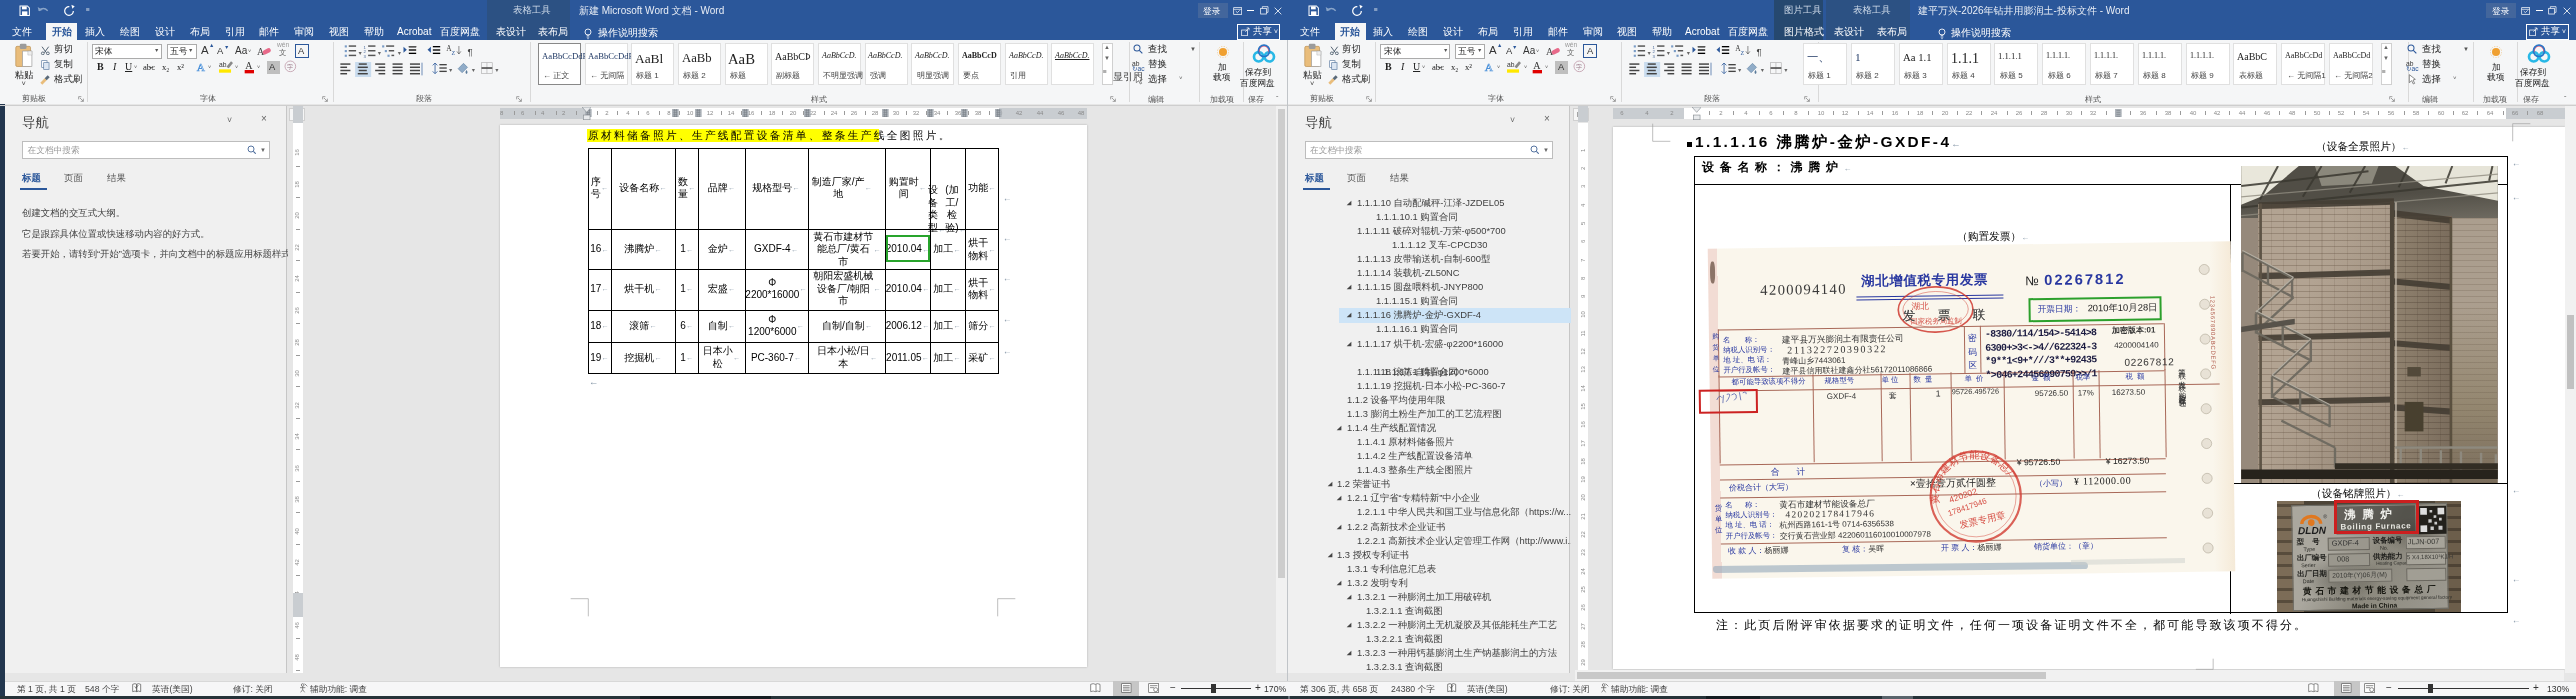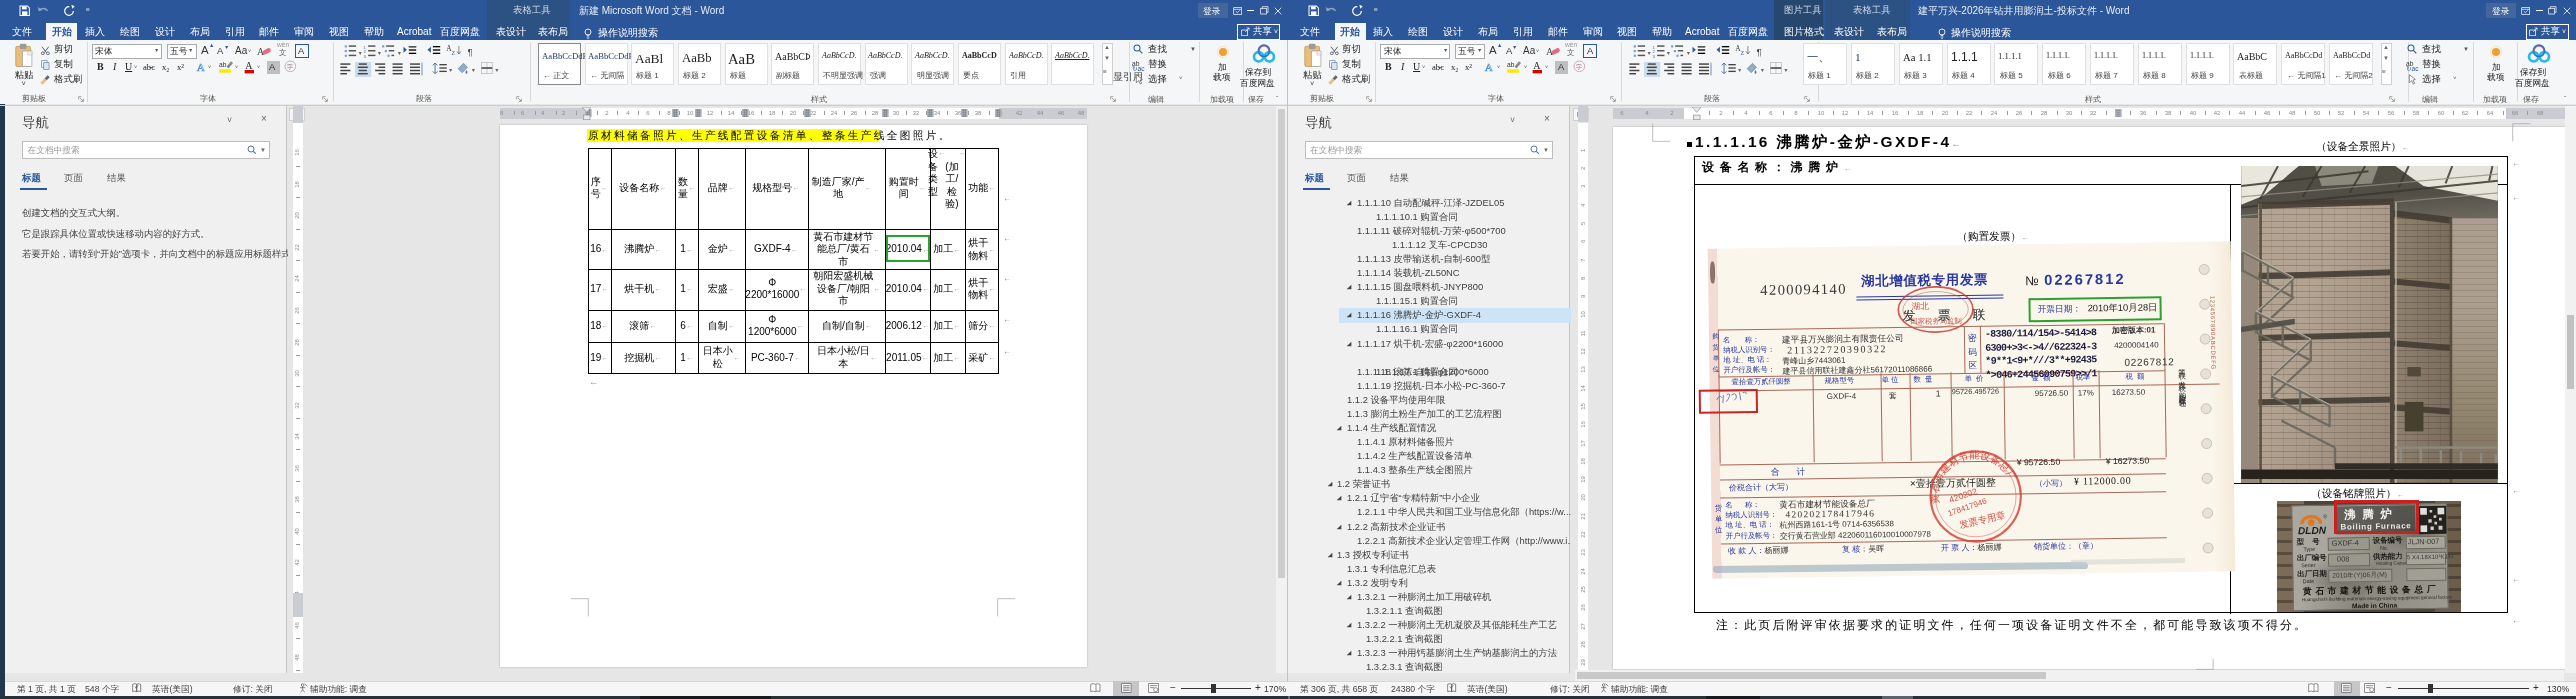--- a/index.html
+++ b/index.html
@@ -595,21 +595,21 @@
 <div class="abs" style="left:1803px;top:43px;width:44px;height:42px;background:#fff;border:0.7px solid #e0e0e0"></div>
 <div class="tx" style="left:1807px;top:51px;font-size:11.4px;color:#1f3864;font-family:'Liberation Serif'">一、</div>
 <div class="tx" style="left:1808px;top:71px;font-size:8px;color:#444;">标题 1</div>
 <div class="abs" style="left:1851px;top:43px;width:44px;height:42px;background:#fff;border:0.7px solid #e0e0e0"></div>
 <div class="tx" style="left:1855px;top:51px;font-size:11.4px;color:#1f3864;font-family:'Liberation Serif'">1</div>
 <div class="tx" style="left:1856px;top:71px;font-size:8px;color:#444;">标题 2</div>
 <div class="abs" style="left:1899px;top:43px;width:44px;height:42px;background:#fff;border:0.7px solid #e0e0e0"></div>
 <div class="tx" style="left:1903px;top:51px;font-size:10.7px;color:#222;font-family:'Liberation Serif'">Aa 1.1</div>
 <div class="tx" style="left:1904px;top:71px;font-size:8px;color:#444;">标题 3</div>
 <div class="abs" style="left:1947px;top:43px;width:44px;height:42px;background:#fff;border:0.7px solid #e0e0e0"></div>
-<div class="tx" style="left:1951px;top:51px;font-size:12px;color:#222;font-family:Liberation Sans, sans-serif">1.1.1</div>
+<div class="tx" style="left:1951px;top:51px;font-size:14px;color:#222;font-family:Liberation Serif, serif">1.1.1</div>
 <div class="tx" style="left:1952px;top:71px;font-size:8px;color:#444;">标题 4</div>
 <div class="abs" style="left:1994px;top:43px;width:44px;height:42px;background:#fff;border:0.7px solid #e0e0e0"></div>
 <div class="tx" style="left:1998px;top:51px;font-size:8.7px;color:#222;font-family:'Liberation Serif'">1.1.1.1</div>
 <div class="tx" style="left:2000px;top:71px;font-size:8px;color:#444;">标题 5</div>
 <div class="abs" style="left:2042px;top:43px;width:44px;height:42px;background:#fff;border:0.7px solid #e0e0e0"></div>
 <div class="tx" style="left:2046px;top:51px;font-size:8px;color:#222;font-family:'Liberation Serif'">1.1.1.1.</div>
 <div class="tx" style="left:2048px;top:71px;font-size:8px;color:#444;">标题 6</div>
 <div class="abs" style="left:2090px;top:43px;width:44px;height:42px;background:#fff;border:0.7px solid #e0e0e0"></div>
 <div class="tx" style="left:2094px;top:51px;font-size:8px;color:#222;font-family:'Liberation Serif'">1.1.1.1.</div>
 <div class="tx" style="left:2095px;top:71px;font-size:8px;color:#444;">标题 7</div>
@@ -918,21 +918,21 @@
 <div class="abs" style="left:930px;top:148px;width:1.1px;height:226px;background:#000"></div>
 <div class="abs" style="left:965px;top:148px;width:1.1px;height:226px;background:#000"></div>
 <div class="abs" style="left:998px;top:148px;width:1.1px;height:226px;background:#000"></div>
 <div class="abs" style="left:588px;top:148px;width:23px;height:80px;display:flex;align-items:center;justify-content:center;text-align:center;font-size:10px;line-height:1.25">序<br>号<span style="color:#8a9aaa;font-size:7.4px">←</span></div>
 <div class="abs" style="left:611px;top:148px;width:64px;height:80px;display:flex;align-items:center;justify-content:center;text-align:center;font-size:10px;line-height:1.25">设备名称<span style="color:#8a9aaa;font-size:7.4px">←</span></div>
 <div class="abs" style="left:675px;top:148px;width:23.5px;height:80px;display:flex;align-items:center;justify-content:center;text-align:center;font-size:10px;line-height:1.25">数<br>量<span style="color:#8a9aaa;font-size:7.4px">←</span></div>
 <div class="abs" style="left:698px;top:148px;width:47px;height:80px;display:flex;align-items:center;justify-content:center;text-align:center;font-size:10px;line-height:1.25">品牌<span style="color:#8a9aaa;font-size:7.4px">←</span></div>
 <div class="abs" style="left:745px;top:148px;width:62px;height:80px;display:flex;align-items:center;justify-content:center;text-align:center;font-size:10px;line-height:1.25">规格型号<span style="color:#8a9aaa;font-size:7.4px">←</span></div>
 <div class="abs" style="left:808px;top:148px;width:64px;height:80px;display:flex;align-items:center;justify-content:flex-end;text-align:center;font-size:10px;line-height:1.25">制造厂家/产<br>地<span style="color:#8a9aaa;font-size:7.4px">←</span></div>
 <div class="abs" style="left:885px;top:148px;width:45px;height:80px;display:flex;align-items:center;justify-content:center;text-align:center;font-size:10px;line-height:1.25">购置时<br>间<span style="color:#8a9aaa;font-size:7.4px">←</span></div>
-<div class="abs" style="left:930px;top:148px;width:34px;height:86px;display:flex;align-items:flex-start;justify-content:center;text-align:center;font-size:10px;line-height:1.25">设备<br>类型<span style="color:#8a9aaa;font-size:7.4px">←</span><br>(加<br>工/<br>检<br>验)<span style="color:#8a9aaa;font-size:7.4px">←</span></div>
+<div class="abs" style="left:930px;top:148px;width:34px;height:86px;display:flex;align-items:flex-end;justify-content:center;text-align:center;font-size:10px;line-height:1.25">设备<br>类型<span style="color:#8a9aaa;font-size:7.4px">←</span><br>(加<br>工/<br>检<br>验)<span style="color:#8a9aaa;font-size:7.4px">←</span></div>
 <div class="abs" style="left:965px;top:148px;width:34px;height:80px;display:flex;align-items:center;justify-content:center;text-align:center;font-size:10px;line-height:1.25">功能<span style="color:#8a9aaa;font-size:7.4px">←</span></div>
 <div class="abs" style="left:588px;top:229px;width:23px;height:41px;display:flex;align-items:center;justify-content:center;text-align:center;font-size:10px;line-height:1.25">16<span style="color:#8a9aaa;font-size:7.4px">←</span></div>
 <div class="abs" style="left:611px;top:229px;width:64px;height:41px;display:flex;align-items:center;justify-content:center;text-align:center;font-size:10px;line-height:1.25">沸腾炉<span style="color:#8a9aaa;font-size:7.4px">←</span></div>
 <div class="abs" style="left:675px;top:229px;width:23.5px;height:41px;display:flex;align-items:center;justify-content:center;text-align:center;font-size:10px;line-height:1.25">1<span style="color:#8a9aaa;font-size:7.4px">←</span></div>
 <div class="abs" style="left:698px;top:229px;width:47px;height:41px;display:flex;align-items:center;justify-content:center;text-align:center;font-size:10px;line-height:1.25">金炉<span style="color:#8a9aaa;font-size:7.4px">←</span></div>
 <div class="abs" style="left:745px;top:229px;width:62px;height:41px;display:flex;align-items:center;justify-content:center;text-align:center;font-size:10px;line-height:1.25">GXDF-4<span style="color:#8a9aaa;font-size:7.4px">←</span></div>
 <div class="abs" style="left:808px;top:229px;width:78px;height:41px;display:flex;align-items:center;justify-content:center;text-align:center;font-size:10px;line-height:1.25">黄石市建材节<br>能总厂/黄石<br>市<span style="color:#8a9aaa;font-size:7.4px">←</span></div>
 <div class="abs" style="left:885px;top:229px;width:45px;height:41px;display:flex;align-items:center;justify-content:center;text-align:center;font-size:10px;line-height:1.25">2010.04<span style="color:#8a9aaa;font-size:7.4px">←</span></div>
 <div class="abs" style="left:930px;top:229px;width:34px;height:41px;display:flex;align-items:center;justify-content:center;text-align:center;font-size:10px;line-height:1.25">加工<span style="color:#8a9aaa;font-size:7.4px">←</span></div>
 <div class="abs" style="left:965px;top:229px;width:34px;height:41px;display:flex;align-items:center;justify-content:center;text-align:center;font-size:10px;line-height:1.25">烘干<br>物料<span style="color:#8a9aaa;font-size:7.4px">←</span></div>
@@ -1166,21 +1166,21 @@
 <div class="abs" style="left:9.4px;top:127px;width:1px;height:88px;background:#a86858"></div>
 <div class="abs" style="left:455px;top:127px;width:1px;height:88px;background:#a86858"></div>
 <div class="abs" style="left:103px;top:127px;width:0.8px;height:88px;background:#a86858"></div>
 <div class="abs" style="left:171px;top:127px;width:0.8px;height:88px;background:#a86858"></div>
 <div class="abs" style="left:200px;top:127px;width:0.8px;height:88px;background:#a86858"></div>
 <div class="abs" style="left:241px;top:127px;width:0.8px;height:88px;background:#a86858"></div>
 <div class="abs" style="left:294px;top:127px;width:0.8px;height:88px;background:#a86858"></div>
 <div class="abs" style="left:363px;top:127px;width:0.8px;height:88px;background:#a86858"></div>
 <div class="abs" style="left:389px;top:127px;width:0.8px;height:88px;background:#a86858"></div>
 <div class="abs" style="left:9.4px;top:142px;width:501px;height:0.8px;background:#a86858"></div>
-<div class="tx" style="left:22px;top:130px;font-size:7.4px;color:#2837a0;">壹拾壹万贰仟圆整</div>
+<div class="tx" style="left:22px;top:130px;font-size:7.4px;color:#2837a0;">都可能导致该项不得分</div>
 <div class="tx" style="left:115px;top:130px;font-size:7.4px;color:#2837a0;">规格型号</div>
 <div class="tx" style="left:172px;top:130px;font-size:7.4px;color:#2837a0;">单&nbsp;位</div>
 <div class="tx" style="left:204px;top:130px;font-size:7.4px;color:#2837a0;">数&nbsp;&nbsp;量</div>
 <div class="tx" style="left:255px;top:130px;font-size:7.4px;color:#2837a0;">单&nbsp;&nbsp;价</div>
 <div class="tx" style="left:322px;top:130px;font-size:7.4px;color:#2837a0;">金&nbsp;&nbsp;额</div>
 <div class="tx" style="left:366px;top:130px;font-size:7.4px;color:#2837a0;">税率</div>
 <div class="tx" style="left:416px;top:130px;font-size:7.4px;color:#2837a0;">税&nbsp;&nbsp;额</div>
 <div class="tx" style="left:117px;top:145px;font-size:8px;color:#333;">GXDF-4</div>
 <div class="tx" style="left:179px;top:145px;font-size:8px;color:#333;">套</div>
 <div class="tx" style="left:226px;top:143px;font-size:8.7px;color:#333;">1</div>

